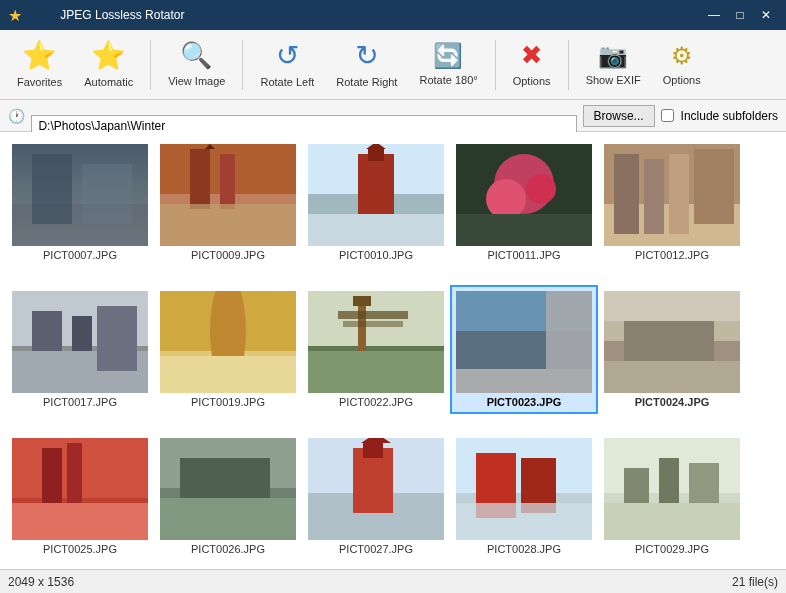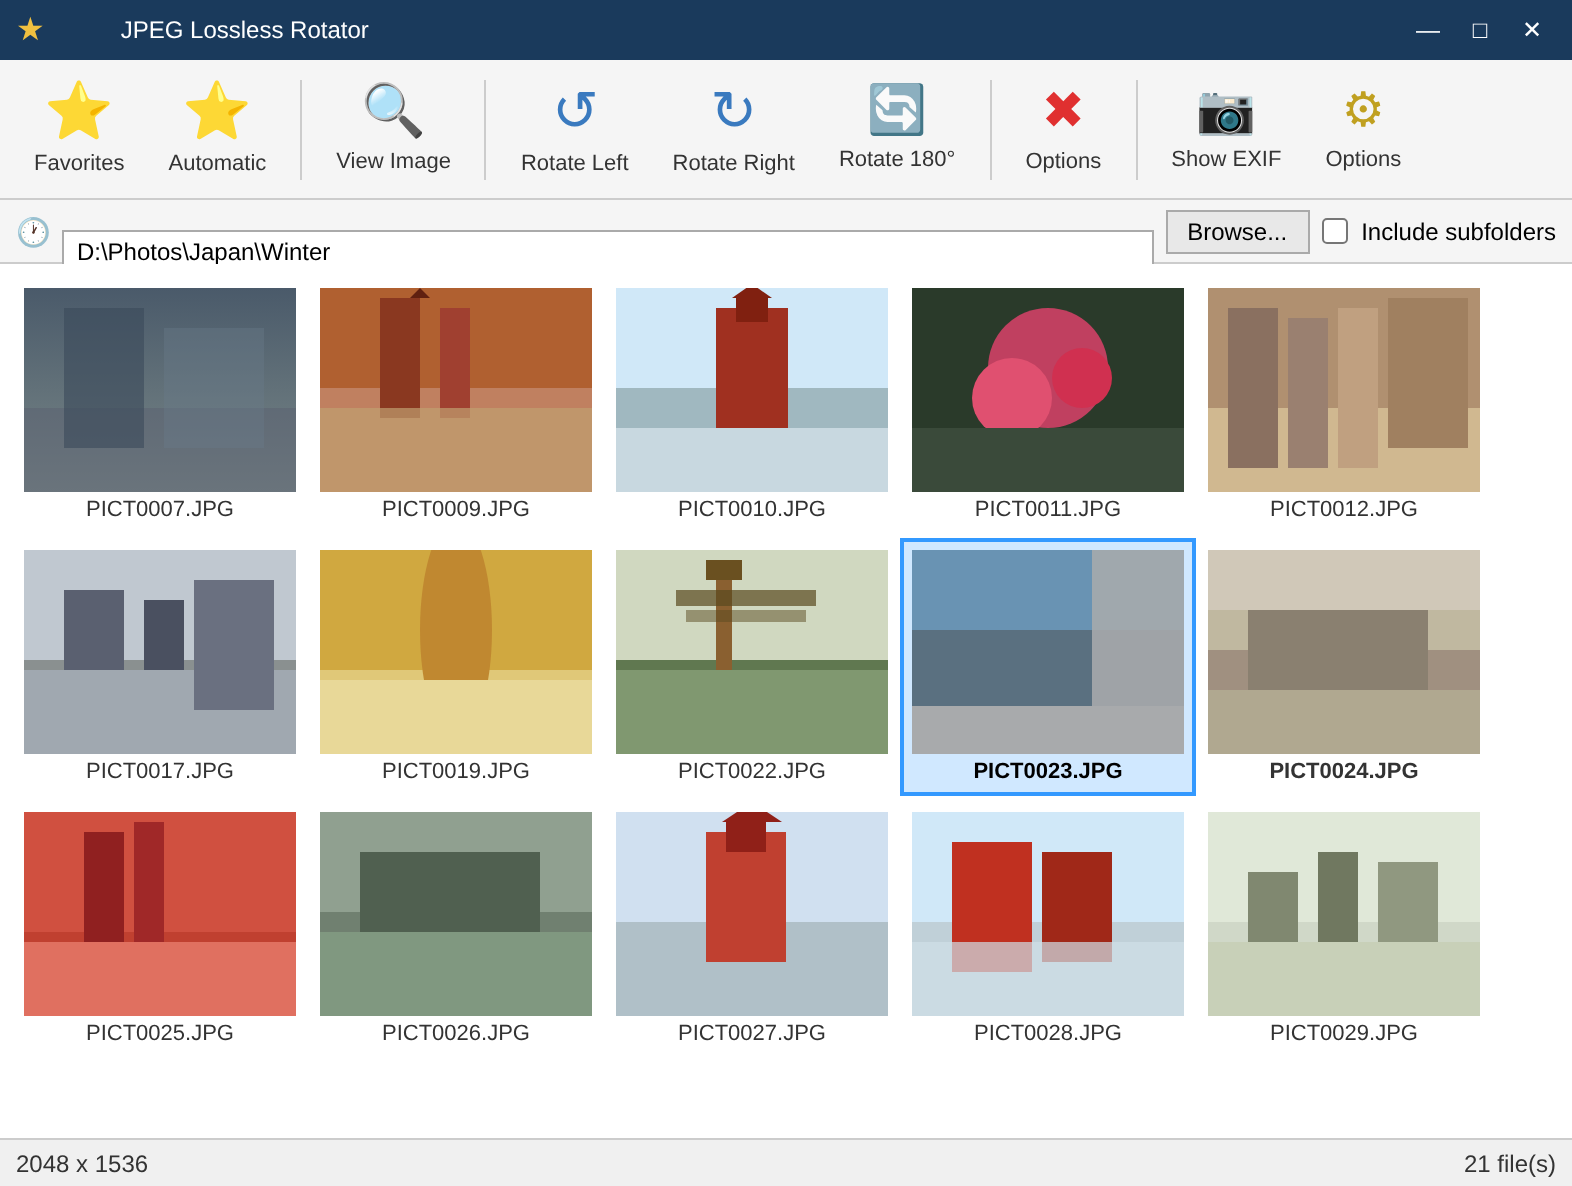--- a/index.html
+++ b/index.html
@@ -144,21 +144,21 @@
       background: white;
     }
 
     
     #image-grid {
       flex: 1;
       overflow-y: scroll;
       padding: 6px;
       display: flex;
       flex-direction: column;
-      gap: 0;
+      gap: 16px;
     }
 
     .grid-row {
       display: flex;
       gap: 0;
       margin-bottom: 2px;
     }
 
     .image-cell {
       display: flex;
@@ -511,15 +511,15 @@
           </svg>
         </div>
         <span class="image-filename">PICT0029.JPG</span>
       </div>
     </div>
 
   </div>
 </div>
 
 <div id="status-bar">
-  <span id="status-dimensions">2048 x 1536</span>
+  <span id="status-dimensions">2049 x 1536</span>
   <span id="status-filecount">21 file(s)</span>
 </div>
 
 </body></html>

